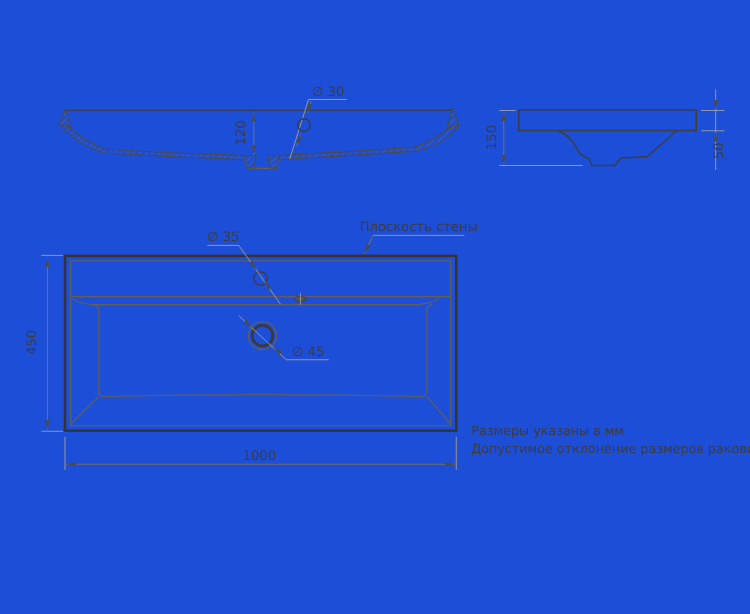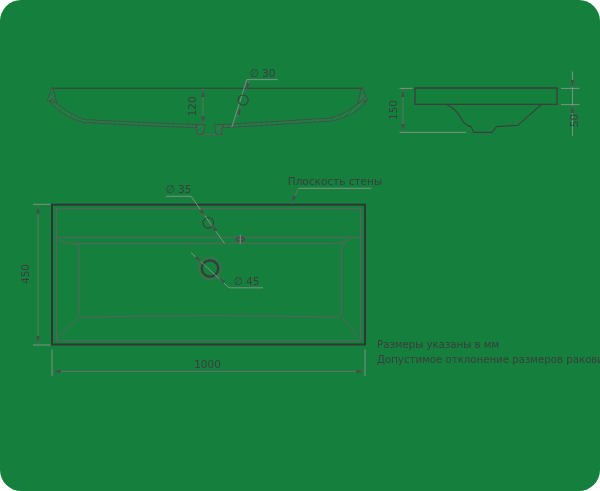--- a/index.html
+++ b/index.html
@@ -1,17 +1,17 @@
 <!DOCTYPE html>
 <html><head>
 <meta charset="utf-8">
 <style>
   html,body{margin:0;padding:0;background:#ffffff;}
-  .stage{position:relative;width:600px;height:491px;background:#15803d;overflow:hidden;
-         font-family:"DejaVu Sans",sans-serif;border-radius:21px;}
+  .stage{position:relative;width:600px;height:491px;background:#1d4ed8;overflow:hidden;
+         font-family:"DejaVu Sans",sans-serif;}
   svg text{font-family:"DejaVu Sans",sans-serif;font-size:10.5px;fill:#3c3c3c;}
   svg text.small{font-size:10.2px;}
   .outline{stroke:#3d3d3d;stroke-width:1.3;fill:none;stroke-linejoin:round;stroke-linecap:round;}
   .outline2{stroke:#3d3d3d;stroke-width:1.1;fill:none;stroke-linejoin:round;}
   .thick{stroke:#343434;stroke-width:2;fill:none;stroke-linejoin:miter;}
   .thin{stroke:#5f5f5f;stroke-width:1;fill:none;stroke-linejoin:round;}
   .hatched{fill:url(#hatch);stroke:#4a4a4a;stroke-width:0.9;stroke-linejoin:round;}
   .ext{stroke:#979797;stroke-width:0.8;fill:none;}
   .dim{stroke:#6e6e6e;stroke-width:0.9;fill:none;}
 </style>

